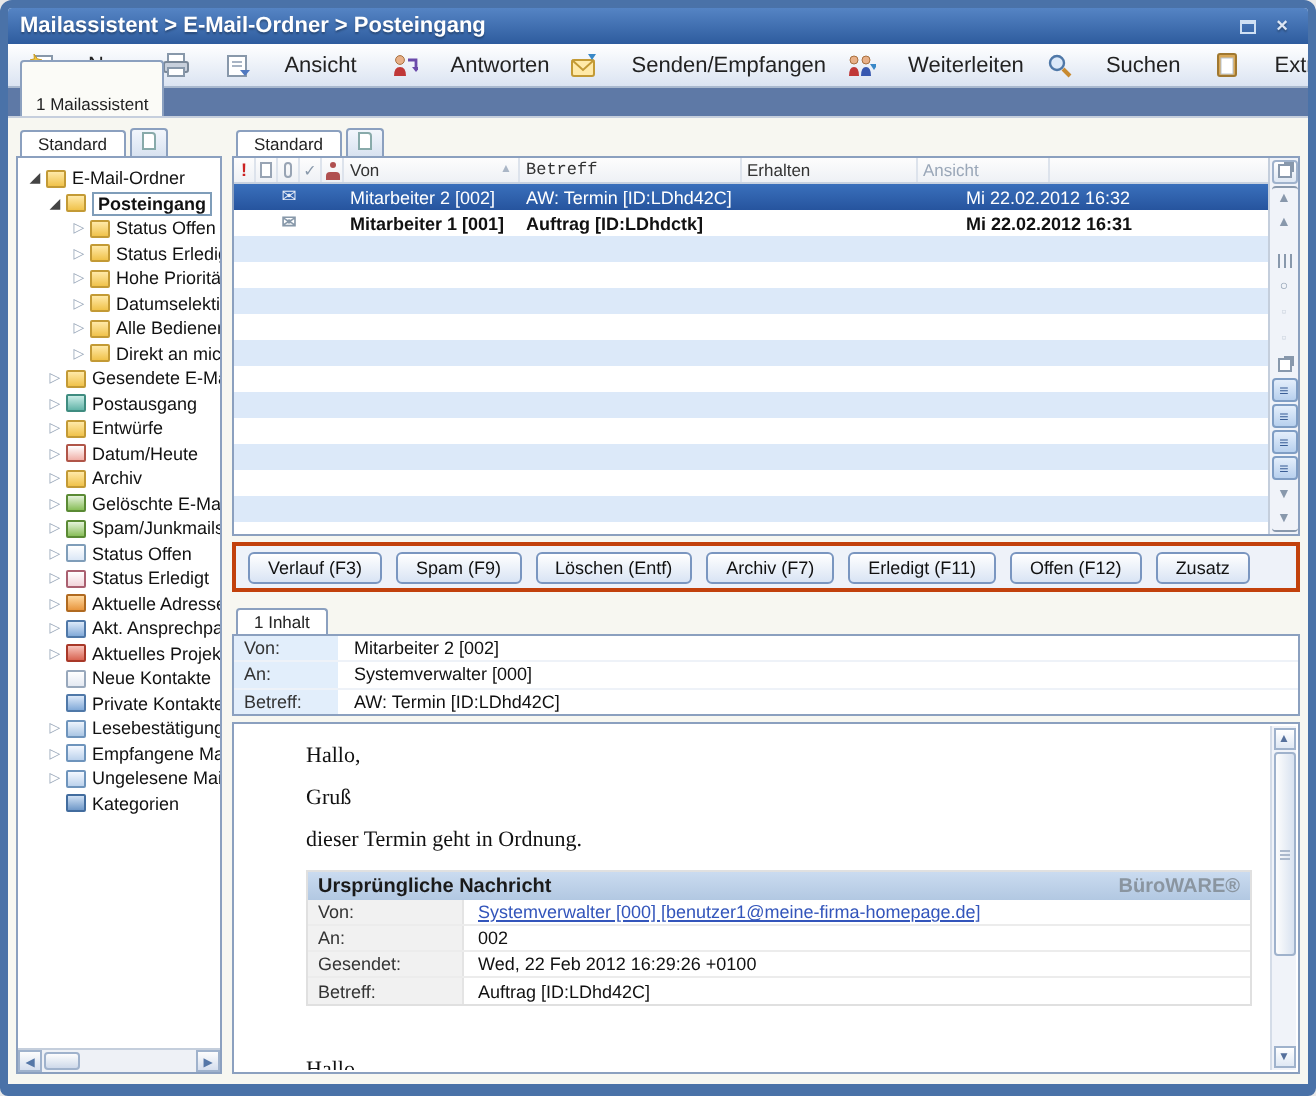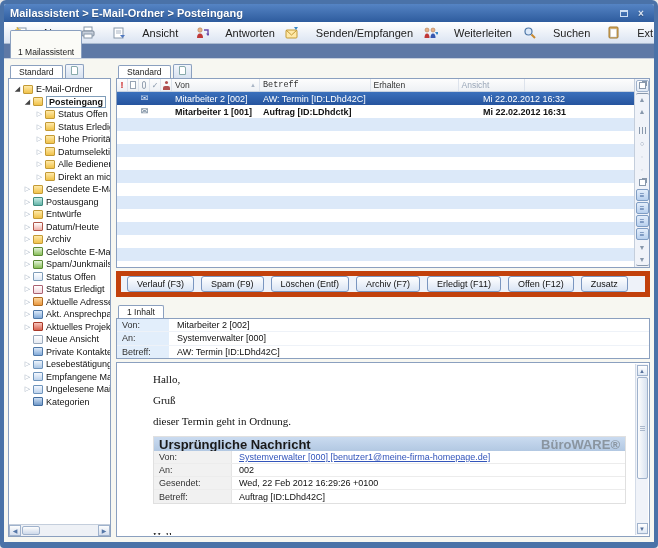--- a/index.html
+++ b/index.html
@@ -118,21 +118,21 @@
   .sbtn { width:13px; height:12px; display:flex; align-items:center; justify-content:center;
     margin-bottom:1px; border-radius:2px; }
   .sbtn.boxed { border:1px solid #9fb2cc; background:linear-gradient(#fff,#dfe8f4); color:#55709c; }
   .sbtn.active { border:1px solid #7f9dc4; background:linear-gradient(#e4eefb,#b8d0ee); color:#3a5e96; font-size:8px; }
   .sbtn.dim { opacity:.35; }
   .sbtn.push { margin-top:auto; }
   .colglyph { width:7px; height:7px; background:repeating-linear-gradient(90deg,#8898ac 0 1px,transparent 1px 3px); }
   .copyglyph { width:7px; height:7px; border:1px solid #8898ac; background:#fff; box-shadow:2px -2px 0 -1px #8898ac; }
 
   
-  .actionbar { margin-top:3px; flex:0 0 25px; border:5px solid #c2410c; background:#eef2f9;
+  .actionbar { margin-top:3px; flex:0 0 25px; border:2px solid #c2410c; background:#eef2f9;
     display:flex; align-items:center; gap:7px; padding:0 6px; }
   .abtn { font-size:9px; color:#111; padding:2px 9px; border:1px solid #7a96c0; border-radius:3px;
     background:linear-gradient(#ffffff,#d9e4f4); box-shadow:0 1px 0 rgba(255,255,255,.8) inset; cursor:default; }
 
   
   .contenttabs { margin-top:6px; }
   .detailheader { flex:0 0 41px; display:flex; flex-direction:column; font-size:9px; }
   .dh-row { flex:1; display:flex; align-items:center; border-bottom:1px solid #eef2f8; }
   .dh-row:last-child { border-bottom:none; }
   .dh-label { width:52px; flex:0 0 52px; background:#e2eefb; height:100%; display:flex;
@@ -148,21 +148,21 @@
     border:1px solid #9fb2cc; border-radius:2px; display:flex; align-items:center; justify-content:center; }
   .vthumb::after { content:""; width:5px; height:5px; background:repeating-linear-gradient(#aab8cc 0 1px,transparent 1px 2px); }
   .bodyscroll .spacer { flex:1; }
 
   .bodyinner { position:absolute; inset:1px 15px 1px 1px; padding:9px 8px 0 8px; overflow:hidden;
     font-family:"Liberation Serif", serif; font-size:11px; color:#111;margin-left:27px; }
   .bline { margin-bottom:9px; }
 
   .quote { margin-top:5px; border:1px solid #e0e0e0; font-family:"Liberation Sans", sans-serif; }
   .qhead { height:14px; background:linear-gradient(#cadbf0,#b2c8e2); display:flex; align-items:center;
-    padding:0 5px; font-size:13px; font-weight:bold; color:#1a1a1a;justify-content:space-between; }
+    padding:0 5px; font-size:10px; font-weight:bold; color:#1a1a1a;justify-content:space-between; }
   .qbrand { margin-left:auto; color:#8a95a0; font-weight:bold; }
   .qrow { display:flex; height:13px; align-items:center; border-bottom:1px solid #ececec; font-size:9px; }
   .qrow:last-child { border-bottom:none; }
   .qlabel { width:78px; flex:0 0 78px; background:#f1f1f1; height:100%; display:flex; align-items:center;
     padding-left:5px; color:#333; border-right:1px solid #e4e4e4; }
   .qvalue { padding-left:7px; color:#111; }
   .qvalue.link { color:#3355bb; text-decoration:underline; cursor:pointer; }
   .after-quote { margin-top:26px; font-family:"Liberation Serif", serif; font-size:11px; }
 </style>
 </head>
@@ -377,21 +377,21 @@
               <span class="tlb">Akt. Ansprechpartner</span>
             </div>
             <div class="tree-row lvl1">
               <span class="tw">▷</span>
               <span class="tico ico-project"></span>
               <span class="tlb">Aktuelles Projekt</span>
             </div>
             <div class="tree-row lvl1">
               <span class="tw"></span>
               <span class="tico ico-new-contact"></span>
-              <span class="tlb">Neue Ansicht</span>
+              <span class="tlb">Neue Kontakte</span>
             </div>
             <div class="tree-row lvl1">
               <span class="tw"></span>
               <span class="tico ico-private-contact"></span>
               <span class="tlb">Private Kontakte</span>
             </div>
             <div class="tree-row lvl1">
               <span class="tw">▷</span>
               <span class="tico ico-receipt"></span>
               <span class="tlb">Lesebestätigungen</span>

